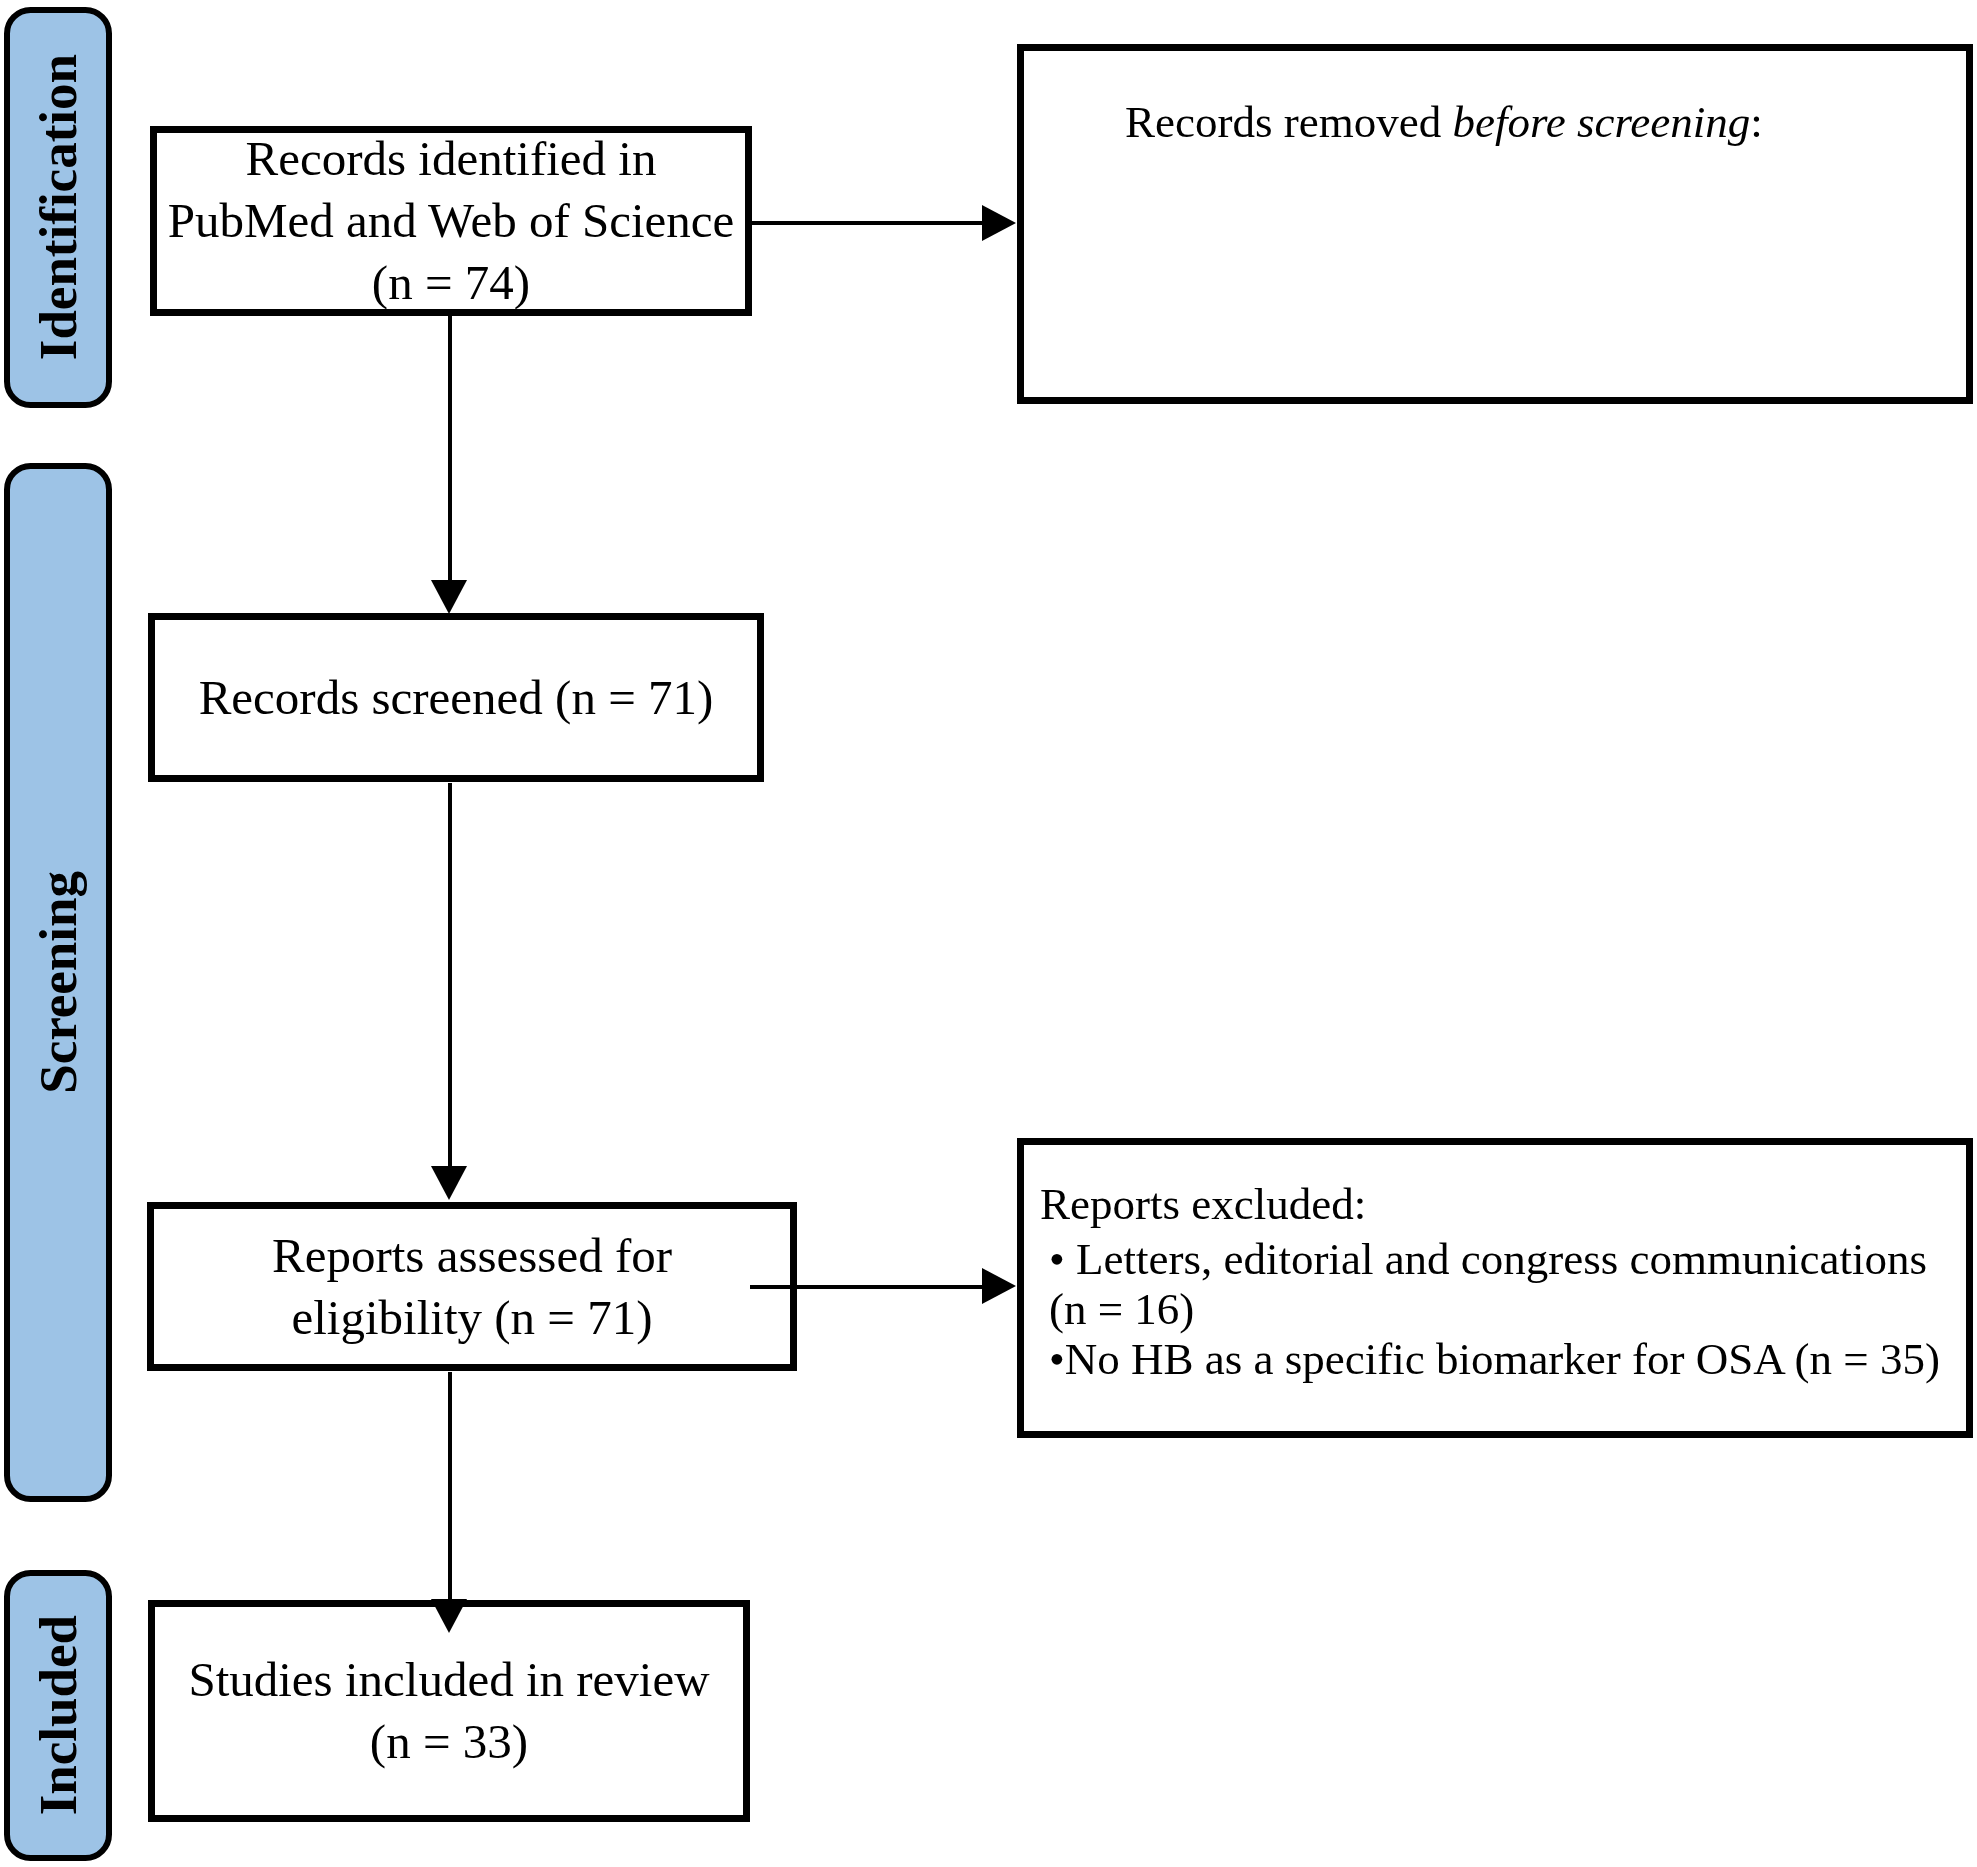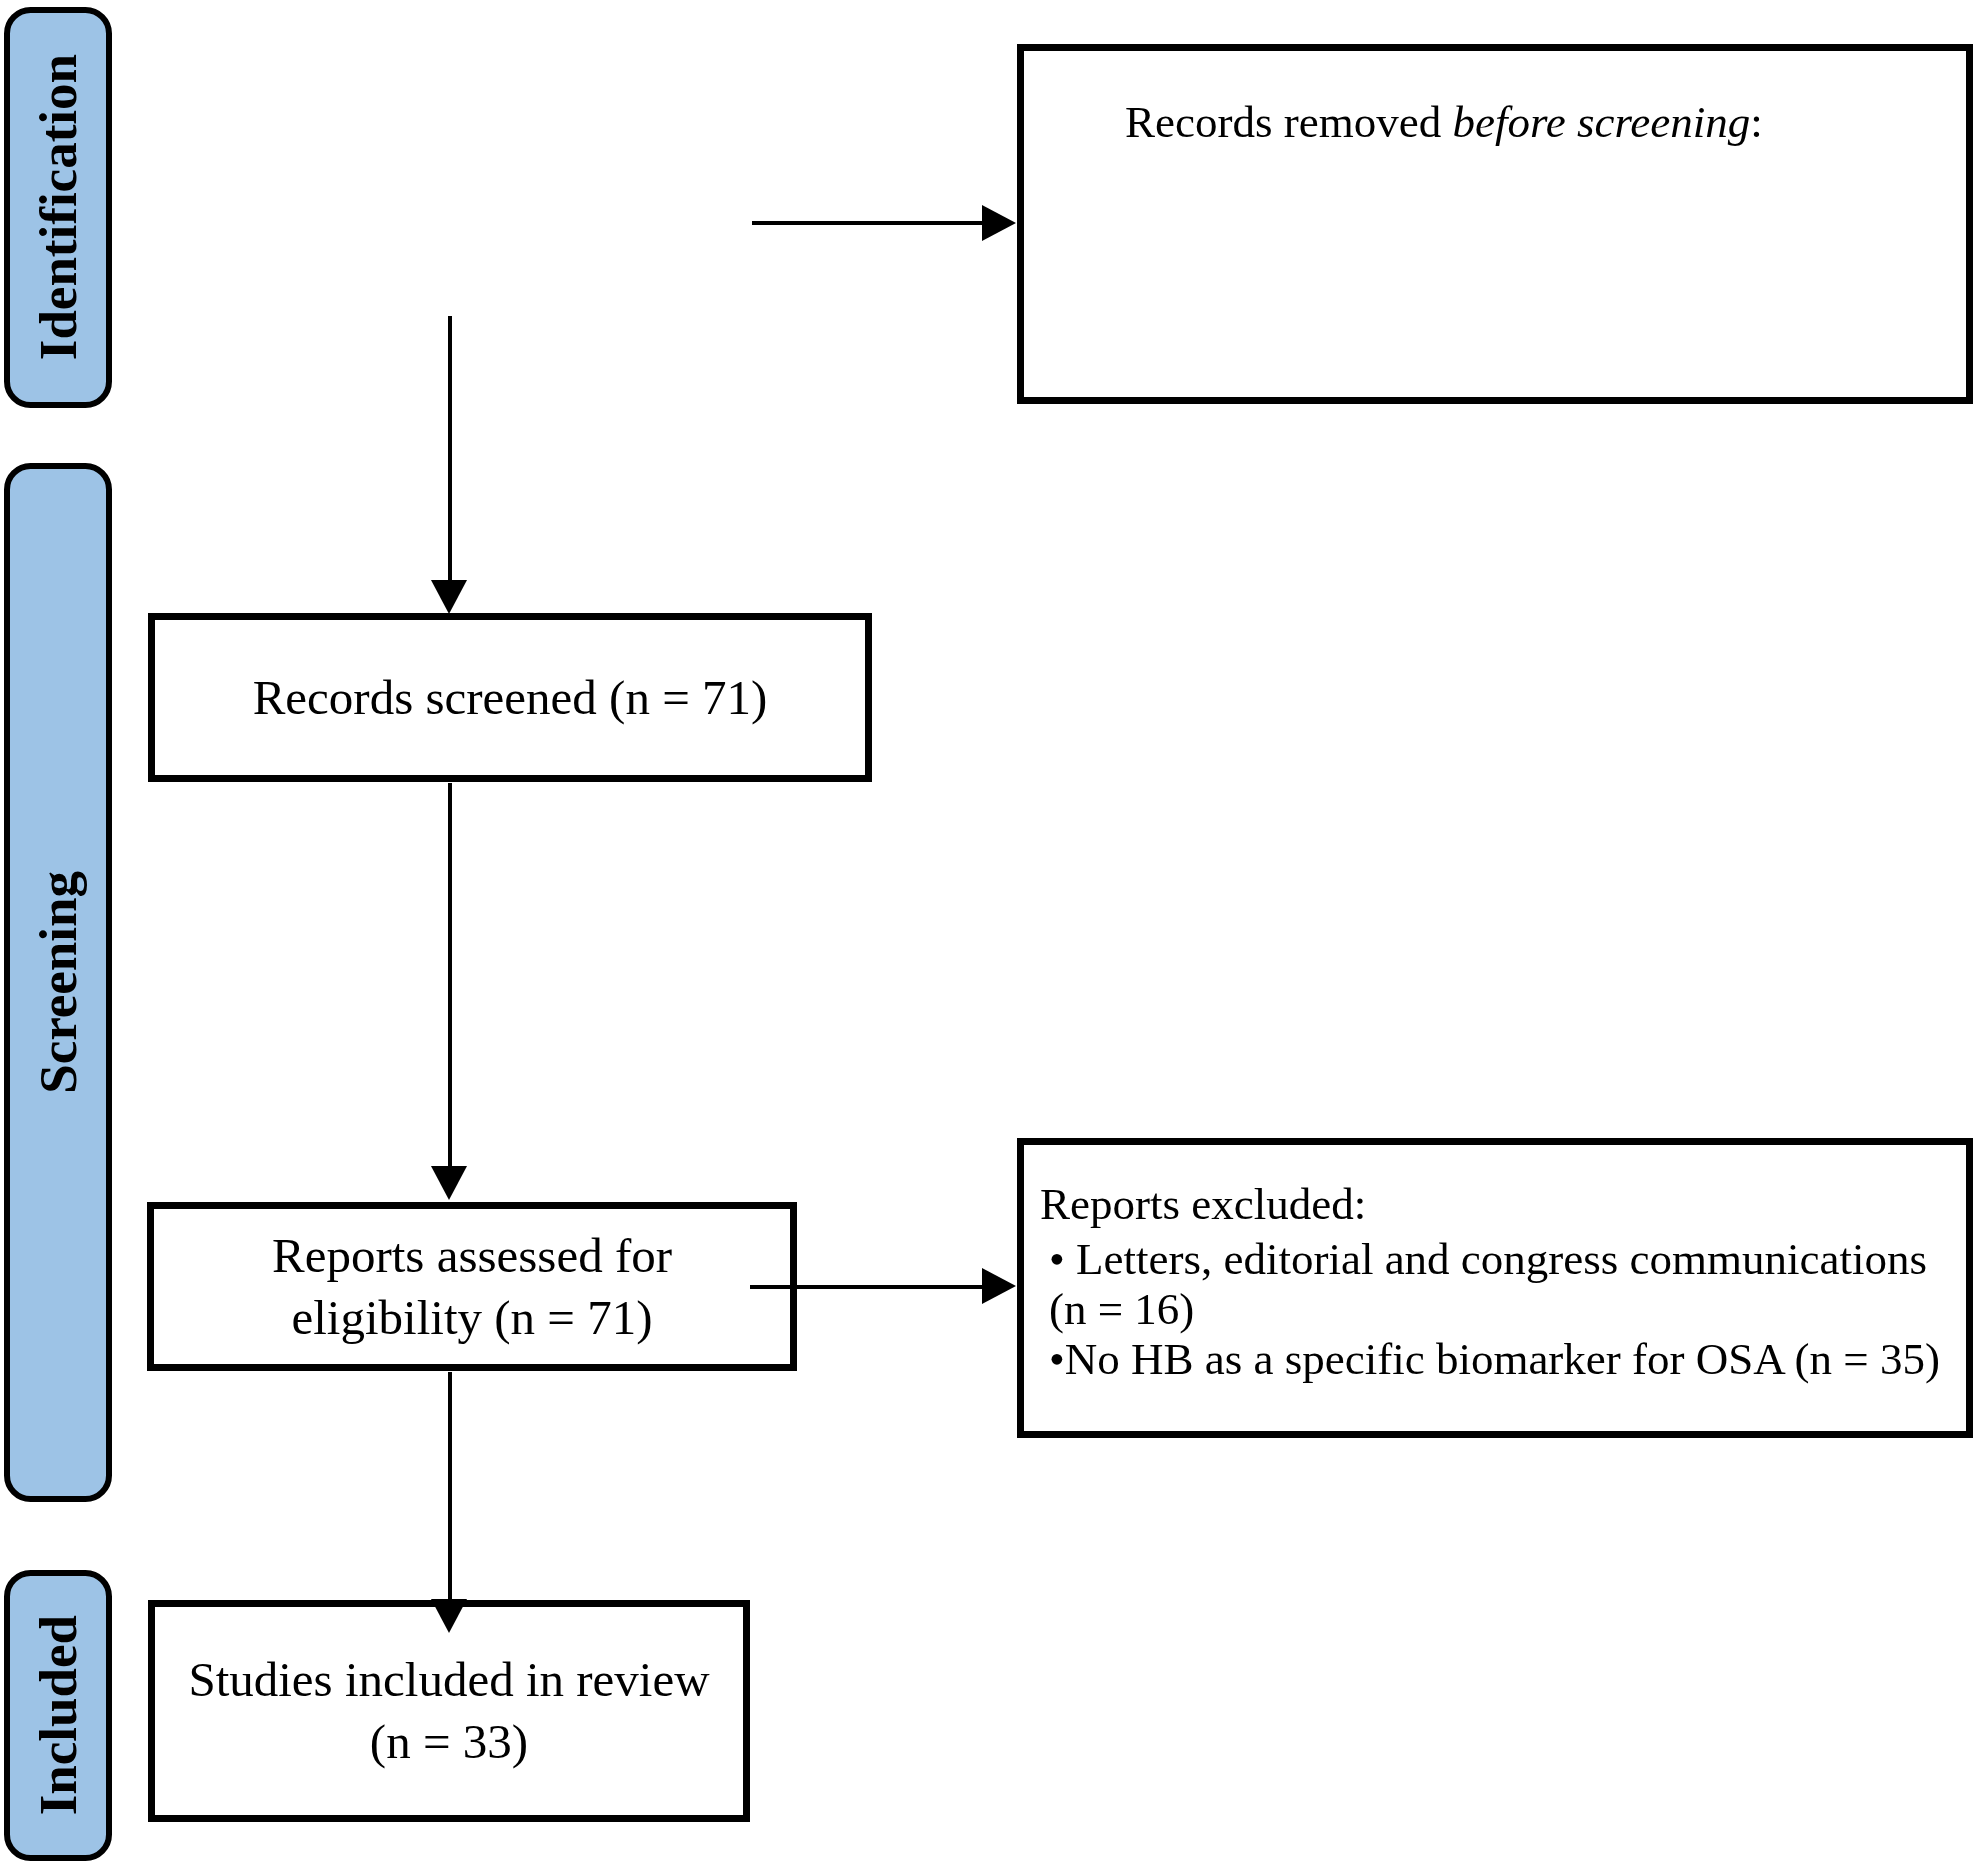--- a/index.html
+++ b/index.html
@@ -103,28 +103,33 @@
   <div class="stage-bar" style="top:7px; height:401px;">
     <span class="stage-label">Identification</span>
   </div>
   <div class="stage-bar" style="top:463px; height:1039px;">
     <span class="stage-label">Screening</span>
   </div>
   <div class="stage-bar" style="top:1570px; height:291px;">
     <span class="stage-label">Included</span>
   </div>
 
+  <div class="fbox centered" style="left:150px; top:126px; width:602px; height:190px;">
+    <div>Records identified in
+PubMed and Web of Science
+(n = 74)</div>
+  </div>
 
   <div class="fbox side-box" style="left:1017px; top:44px; width:956px; height:360px;">
     <div class="box-title">
       <span>Records removed </span><i>before screening</i><span>:</span>
     </div>
   </div>
 
-  <div class="fbox centered" style="left:148px; top:613px; width:724px; height:169px;">
+  <div class="fbox centered" style="left:148px; top:613px; width:616px; height:169px;">
     <div>Records screened (n = 71)</div>
   </div>
 
   <div class="fbox centered" style="left:147px; top:1202px; width:650px; height:169px;">
     <div>Reports assessed for
 eligibility (n = 71)</div>
   </div>
 
   <div class="fbox side-box excluded" style="left:1017px; top:1138px; width:956px; height:300px;">
     <div class="box-title">Reports excluded:</div>

